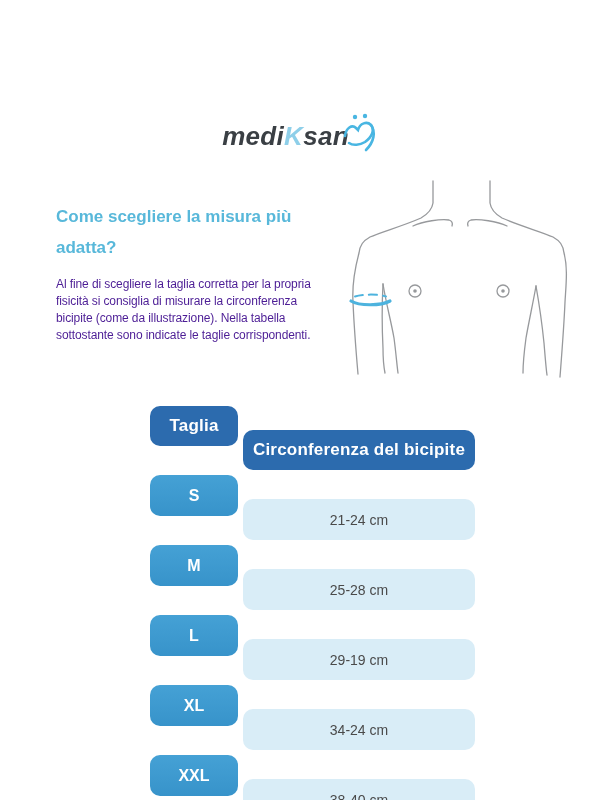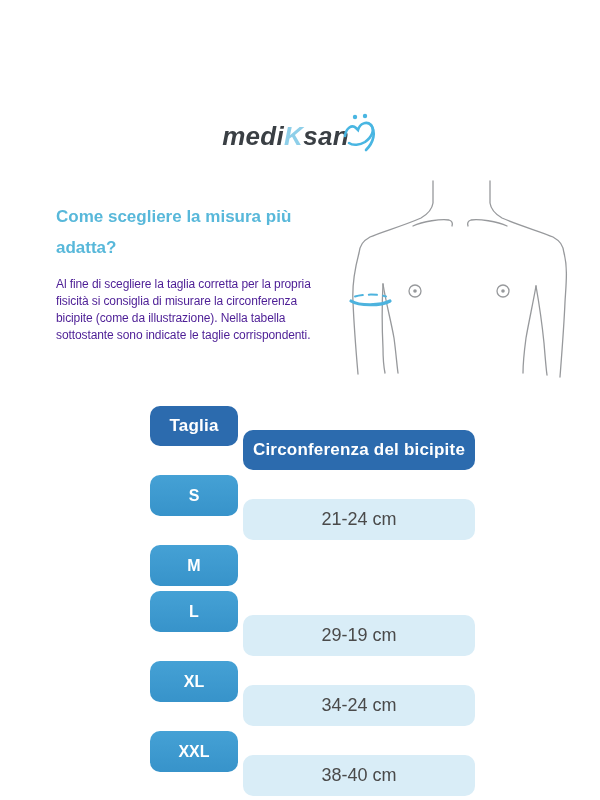--- a/index.html
+++ b/index.html
@@ -26,21 +26,21 @@
   .size-table{position:absolute;left:150px;top:406px;width:325px;}
   .trow{display:flex;margin-bottom:5px;}
   .cell{border-radius:10px;display:flex;align-items:center;justify-content:center;}
   .cell.size-col{width:88px;margin-right:5px;flex:none;}
   .cell.range-col{flex:1;margin-top:24px;}
   .thead .cell{height:40px;background:#2c6bae;color:#ffffff;font-weight:bold;
                font-size:17px;letter-spacing:.2px;}
   .tbody .cell{height:41px;}
   .tbody .size-col{background:linear-gradient(180deg,#45a1d5,#3793ca);
                    color:#ffffff;font-weight:bold;font-size:16px;}
-  .tbody .range-col{background:#d9edf7;color:#4a4a4a;font-size:18px;}
+  .tbody .range-col{background:#d9edf7;color:#4a4a4a;font-size:14px;}
 </style>
 </head>
 <body>
 
 <div id="page">
 
   <div class="logo">
     <span class="logo-text"><span>medi</span><span class="k">K</span><span>san</span></span>
     <svg class="logo-swoosh" viewBox="0 0 36 40">
       <circle cx="13" cy="5" r="2.2" fill="#49b6e2"></circle>
@@ -88,20 +88,21 @@
       <div class="cell range-col">Circonferenza del bicipite</div>
     </div>
     <div class="tbody">
     <div class="trow">
       <div class="cell size-col">S</div>
       <div class="cell range-col">21-24 cm</div>
     </div>
 
     <div class="trow">
       <div class="cell size-col">M</div>
+      <div class="cell range-col">25-28 cm</div>
     </div>
 
     <div class="trow">
       <div class="cell size-col">L</div>
       <div class="cell range-col">29-19 cm</div>
     </div>
 
     <div class="trow">
       <div class="cell size-col">XL</div>
       <div class="cell range-col">34-24 cm</div>

